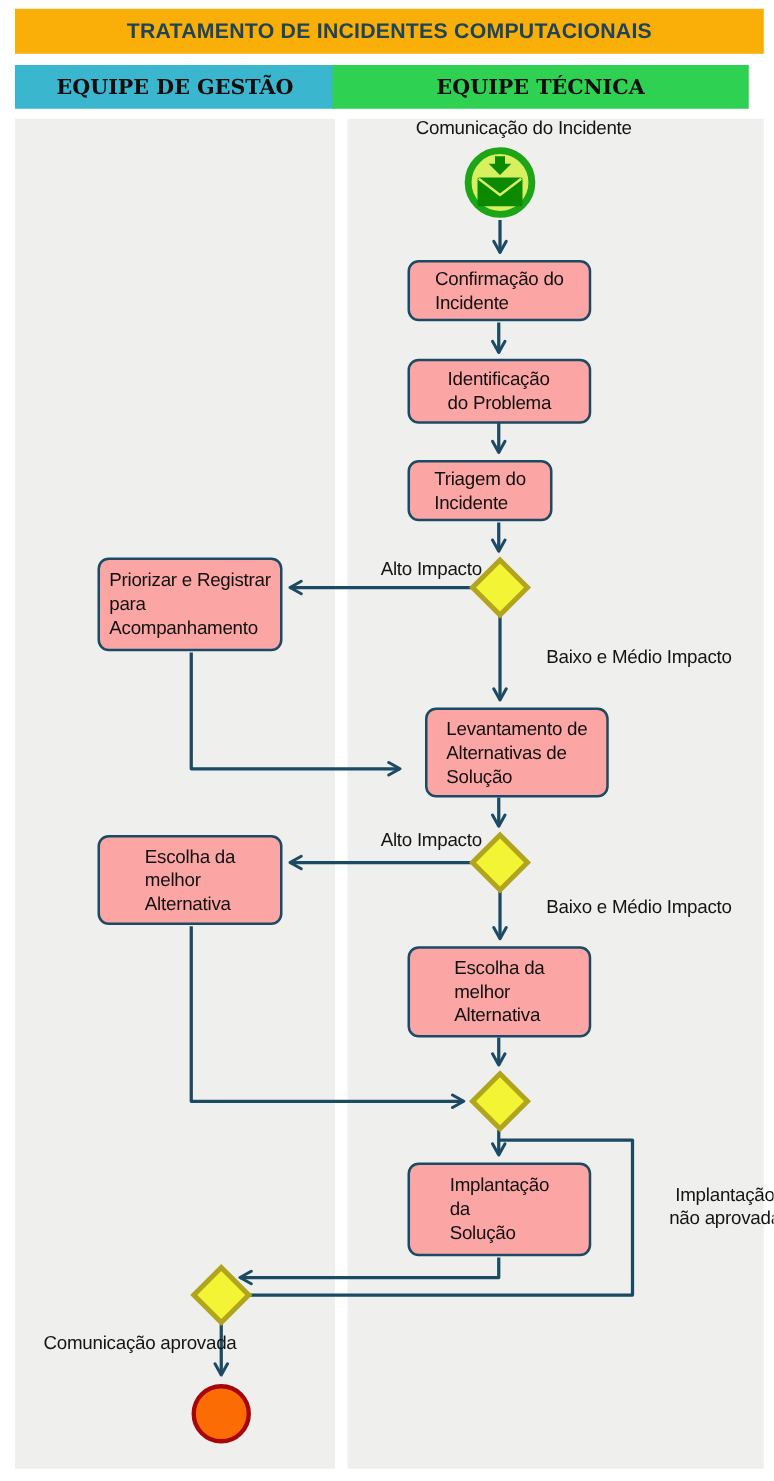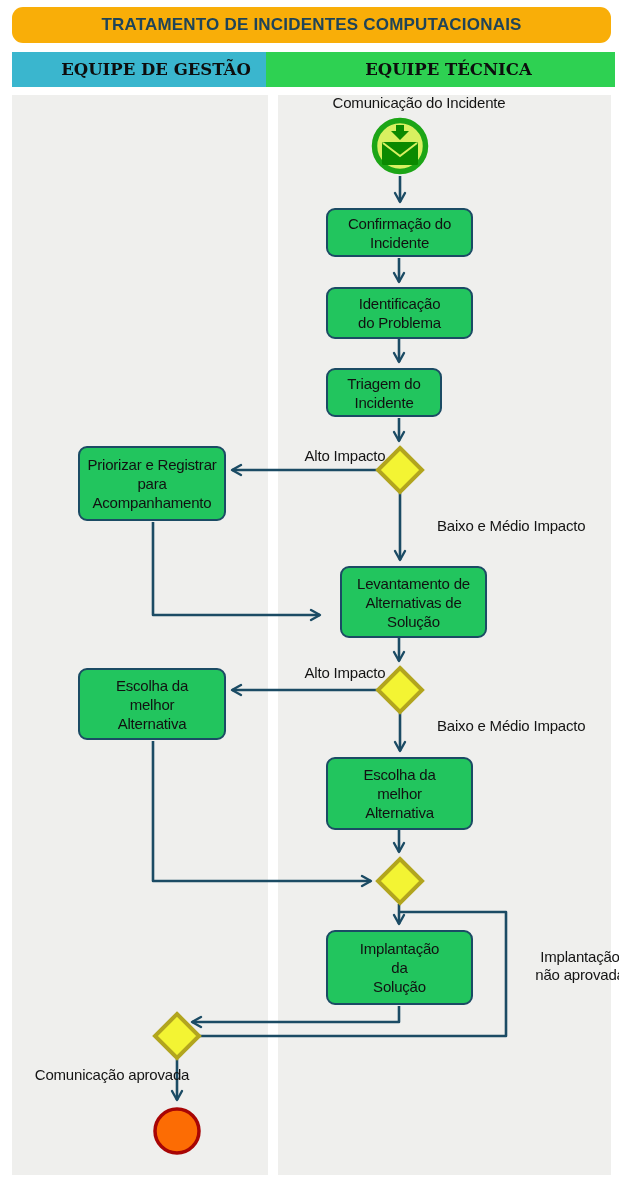--- a/index.html
+++ b/index.html
@@ -5,38 +5,38 @@
   html,body{margin:0;padding:0;background:#ffffff;}
   #page{
     position:relative;width:619px;height:1185px;background:#ffffff;overflow:hidden;
     font-family:"Liberation Sans",sans-serif;color:#141414;
   }
   .abs{position:absolute;}
   
   #title-bar{
     left:12px;top:7px;width:599px;height:36px;background:#F9AE08;
     display:flex;align-items:center;justify-content:center;
-    font-weight:bold;font-size:17px;color:#1F4459;letter-spacing:.2px;border-radius:11px;
+    font-weight:bold;font-size:17px;color:#1F4459;letter-spacing:.2px;
   }
   .lane-header{
     top:52px;height:35px;display:flex;align-items:center;justify-content:center;
-    font-family:"DejaVu Serif",serif;font-weight:bold;font-size:16.5px;color:#0d0d0d;padding-left:16px;
+    font-family:"DejaVu Serif",serif;font-weight:bold;font-size:16.5px;color:#0d0d0d;
   }
   #lane-header-gestao{left:12px;width:256px;background:#3AB6CE;}
   #lane-header-tecnica{left:266px;width:333px;background:#2ED152;}
   .lane-body{top:95px;height:1080px;background:#EFEFED;}
   #lane-body-gestao{left:12px;width:256px;}
   #lane-body-tecnica{left:278px;width:333px;}
   
   #flow-svg{left:0;top:0;width:619px;height:1185px;z-index:5;}
   
   .pbox{
-    z-index:10;box-sizing:border-box;background:#22c55e;border:2.5px solid #1B4B64;
+    z-index:10;box-sizing:border-box;background:#fca5a5;border:2.5px solid #1B4B64;
     border-radius:9px;display:flex;align-items:center;justify-content:center;
-    text-align:center;font-size:15px;line-height:19px;letter-spacing:-.2px;
+    font-size:15px;line-height:19px;letter-spacing:-.2px;
     white-space:pre-line;color:#111;
   }
   #box-confirm      {left:326px;top:208px;width:147px;height:49px;}
   #box-identify     {left:326px;top:287px;width:147px;height:52px;}
   #box-triage       {left:326px;top:368px;width:116px;height:49px;}
   #box-prioritize   {left:78px; top:446px;width:148px;height:75px;}
   #box-alternatives {left:326px;top:566px;width:147px;height:72px;margin-left:14px;}
   #box-choose-mgmt  {left:78px; top:668px;width:148px;height:72px;}
   #box-choose-tech  {left:326px;top:757px;width:147px;height:73px;}
   #box-deploy       {left:326px;top:930px;width:147px;height:75px;}

